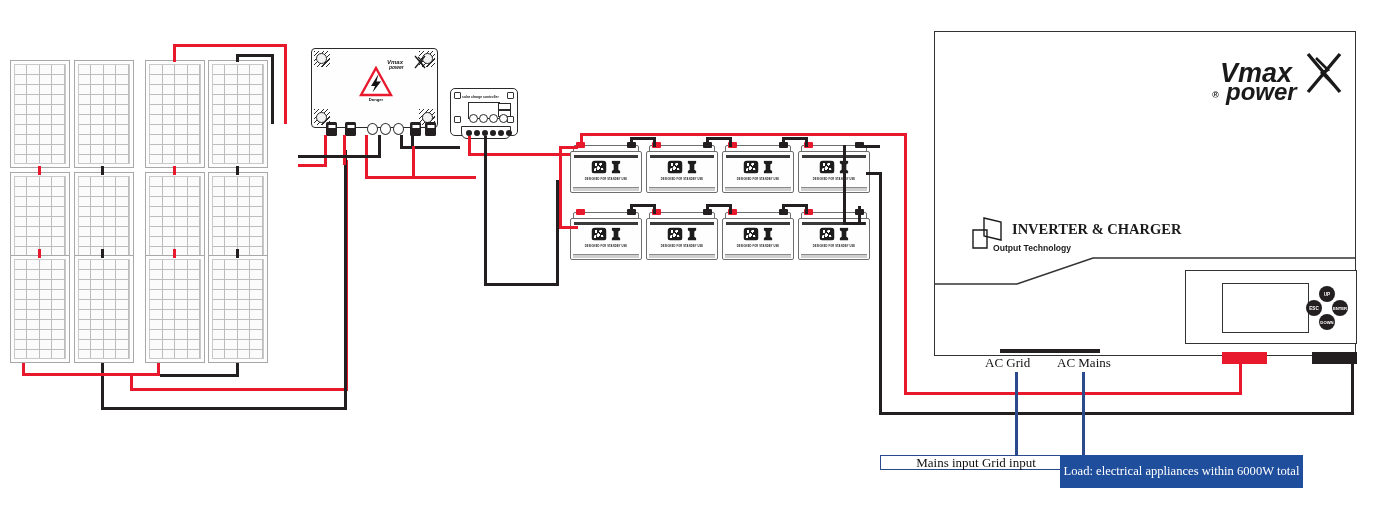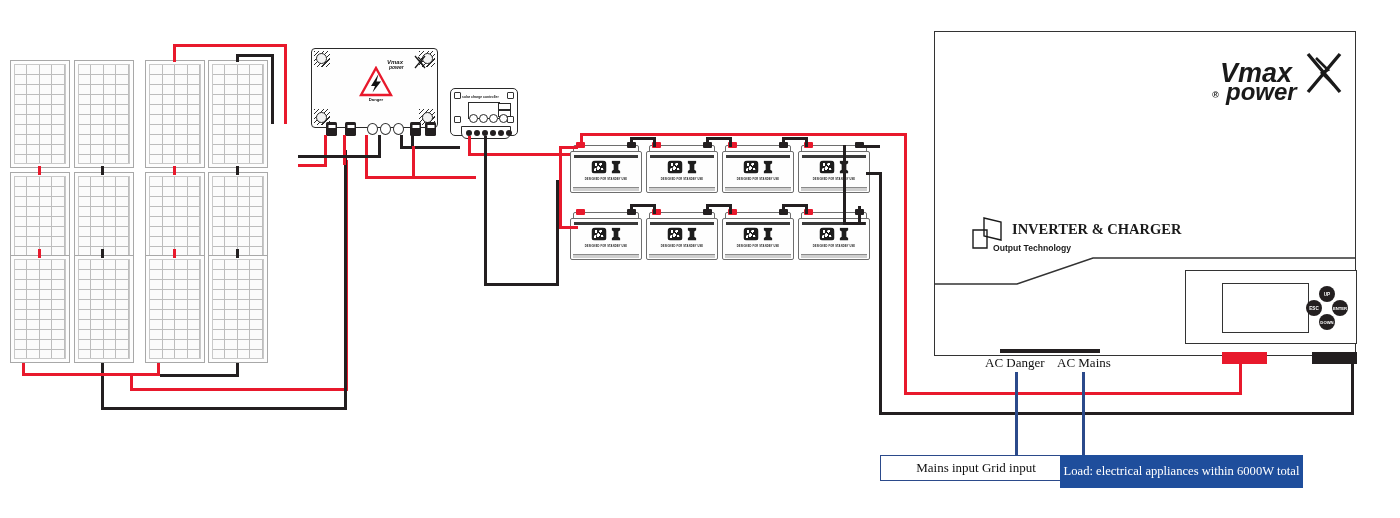--- a/index.html
+++ b/index.html
@@ -443,25 +443,25 @@
     <div class="navbtn" style="left:120px;top:29px;width:16px;height:16px;font-size:4.6px;">ESC</div>
     <div class="navbtn" style="left:146px;top:29px;width:16px;height:16px;font-size:4.2px;">ENTER</div>
     <div class="navbtn" style="left:133px;top:43px;width:16px;height:16px;font-size:4.2px;">DOWN</div>
   </div>
 
   <div class="bigterm" style="left:1222px;top:352px;width:45px;height:12px;background:#e8192c;"></div>
   <div class="bigterm" style="left:1312px;top:352px;width:45px;height:12px;background:#231f20;"></div>
 
   <div class="w wk" style="left:1000px;top:349px;width:100px;height:4px;"></div>
 
-  <div class="acLbl" style="left:985px;top:355px;">AC Danger</div>
+  <div class="acLbl" style="left:985px;top:355px;">AC Grid</div>
   <div class="acLbl" style="left:1057px;top:355px;">AC Mains</div>
   <div class="w wb" style="left:1015px;top:372px;width:2.5px;height:83px;"></div>
   <div class="w wb" style="left:1082px;top:372px;width:2.5px;height:83px;"></div>
 
-  <div class="lblbox white" style="left:880px;top:455px;width:192px;height:26px;font-size:13px;">
+  <div class="lblbox white" style="left:880px;top:455px;width:192px;height:15px;font-size:13px;">
     <span>Mains input  Grid input</span>
   </div>
   <div class="lblbox blue" style="left:1060px;top:455px;width:243px;height:33px;font-size:12.6px;">
     <span>Load: electrical appliances within  6000W total</span>
   </div>
 
 </div>
 
 </body></html>

